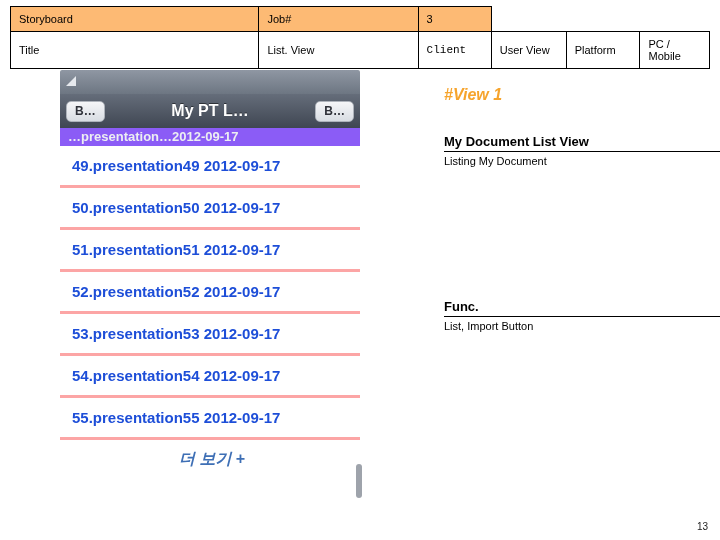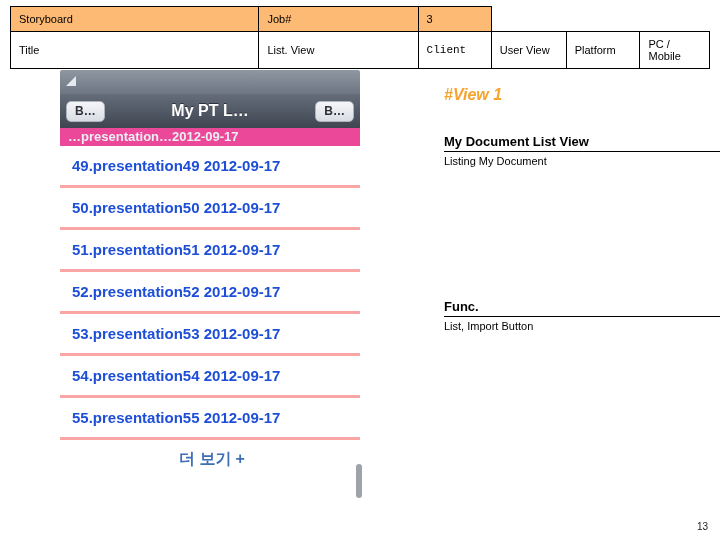--- a/index.html
+++ b/index.html
@@ -41,34 +41,34 @@
     background: linear-gradient(#f5f6f8,#d9dde3);
     border: 1px solid #aeb3bb; border-radius: 5px;
     font-size: 12px; font-weight: 700; color: #2f3139;
     padding: 2px 8px 3px;
   }
   .nav-title {
     flex: 1; text-align: center; color: #fff; font-weight: 700; font-size: 16px;
     text-shadow: 0 -1px 0 rgba(0,0,0,.5);
   }
   .cutoff {
-    height: 18px; background: #ec4899; color: #eceef2; font-size: 13px; font-weight: 700;
+    height: 18px; background: #8b5cf6; color: #eceef2; font-size: 13px; font-weight: 700;
     padding: 0 8px; line-height: 18px; overflow: hidden; white-space: nowrap;
   }
   .list { background: #fff; }
   .row {
     height: 42px; border-bottom: 3px solid #fca5a5;
     display: flex; align-items: center; padding: 0 12px;
     font-size: 15px; font-weight: 700; color: #1d4ed8;
   }
   .more {
     height: 38px; display: flex; align-items: center; justify-content: center;
     font-size: 16px; font-weight: 700; color: #3e6fb5;
   }
-  .more span { margin-left: 4px; }
+  .more span { margin-left: 4px; font-style: italic; }
   .scroll-stub {
     position: absolute; right: -2px; bottom: 2px; width: 6px; height: 34px;
     background: #9ea3ab; border-radius: 3px;
   }
 
   
   .ann { position: absolute; left: 410px; top: 86px; width: 290px; font-size: 12px; margin-left: 34px; }
   .view-tag { color: #f6a42d; font-style: italic; font-weight: 700; font-size: 16px; margin-bottom: 30px; }
   .sec-title { font-weight: 700; font-size: 13px; border-bottom: 1px solid #000; padding-bottom: 2px; margin-top: 22px; }
   .sec-body  { font-size: 11px; padding-top: 3px; }

